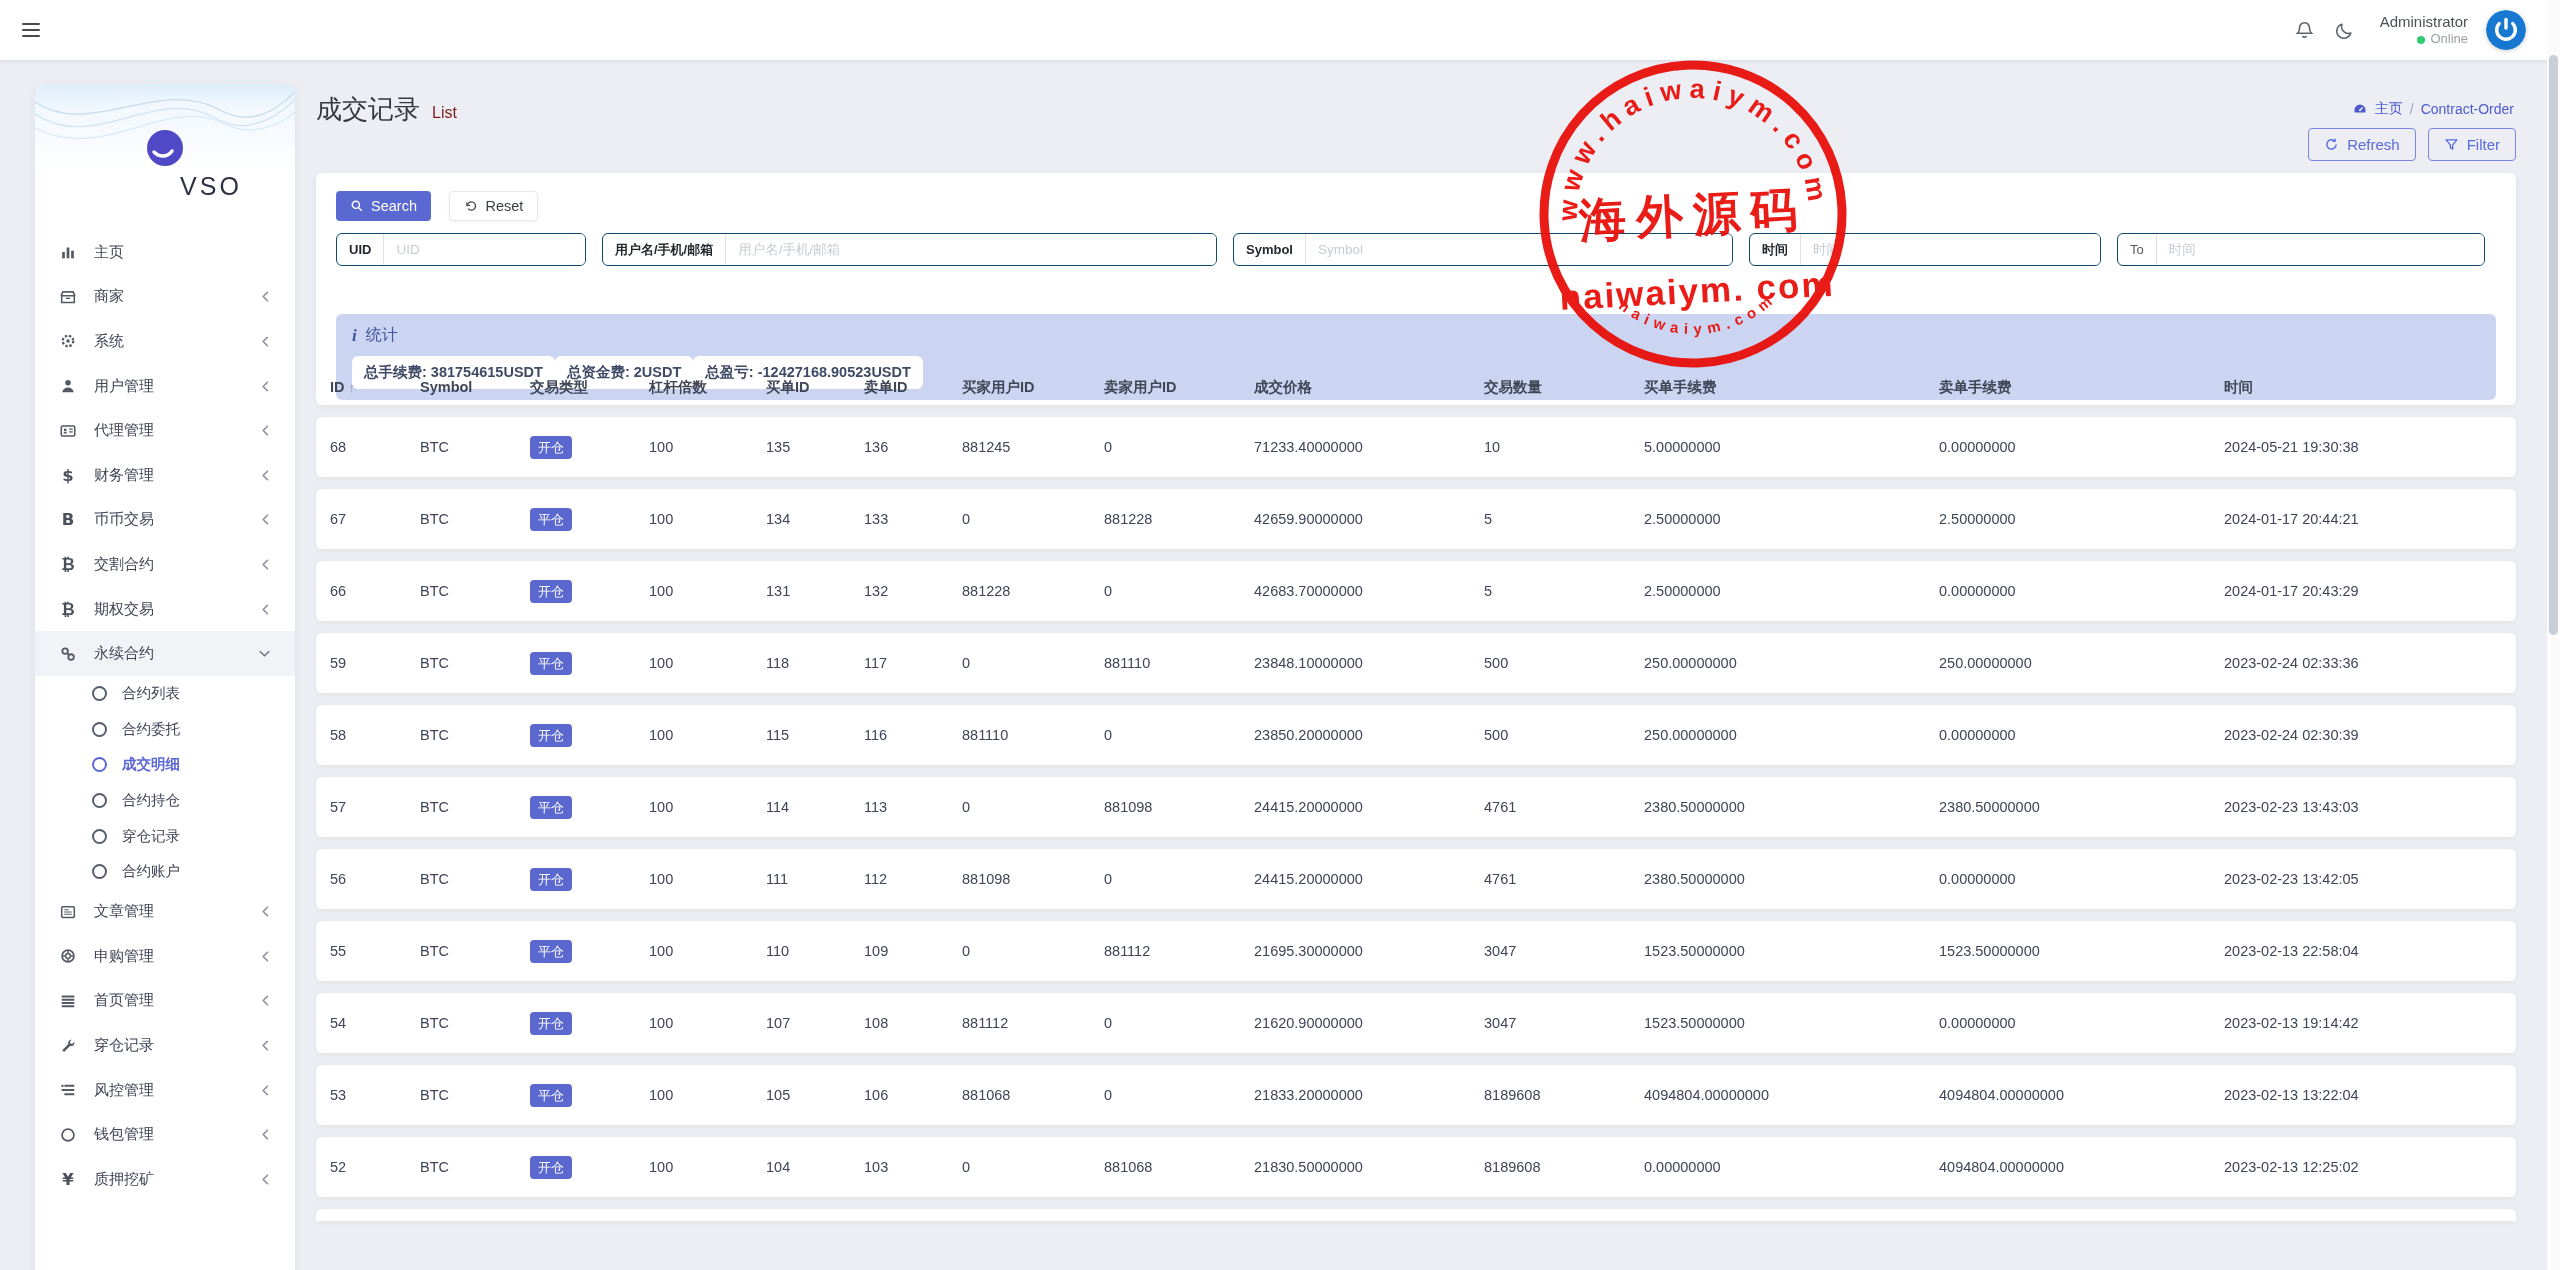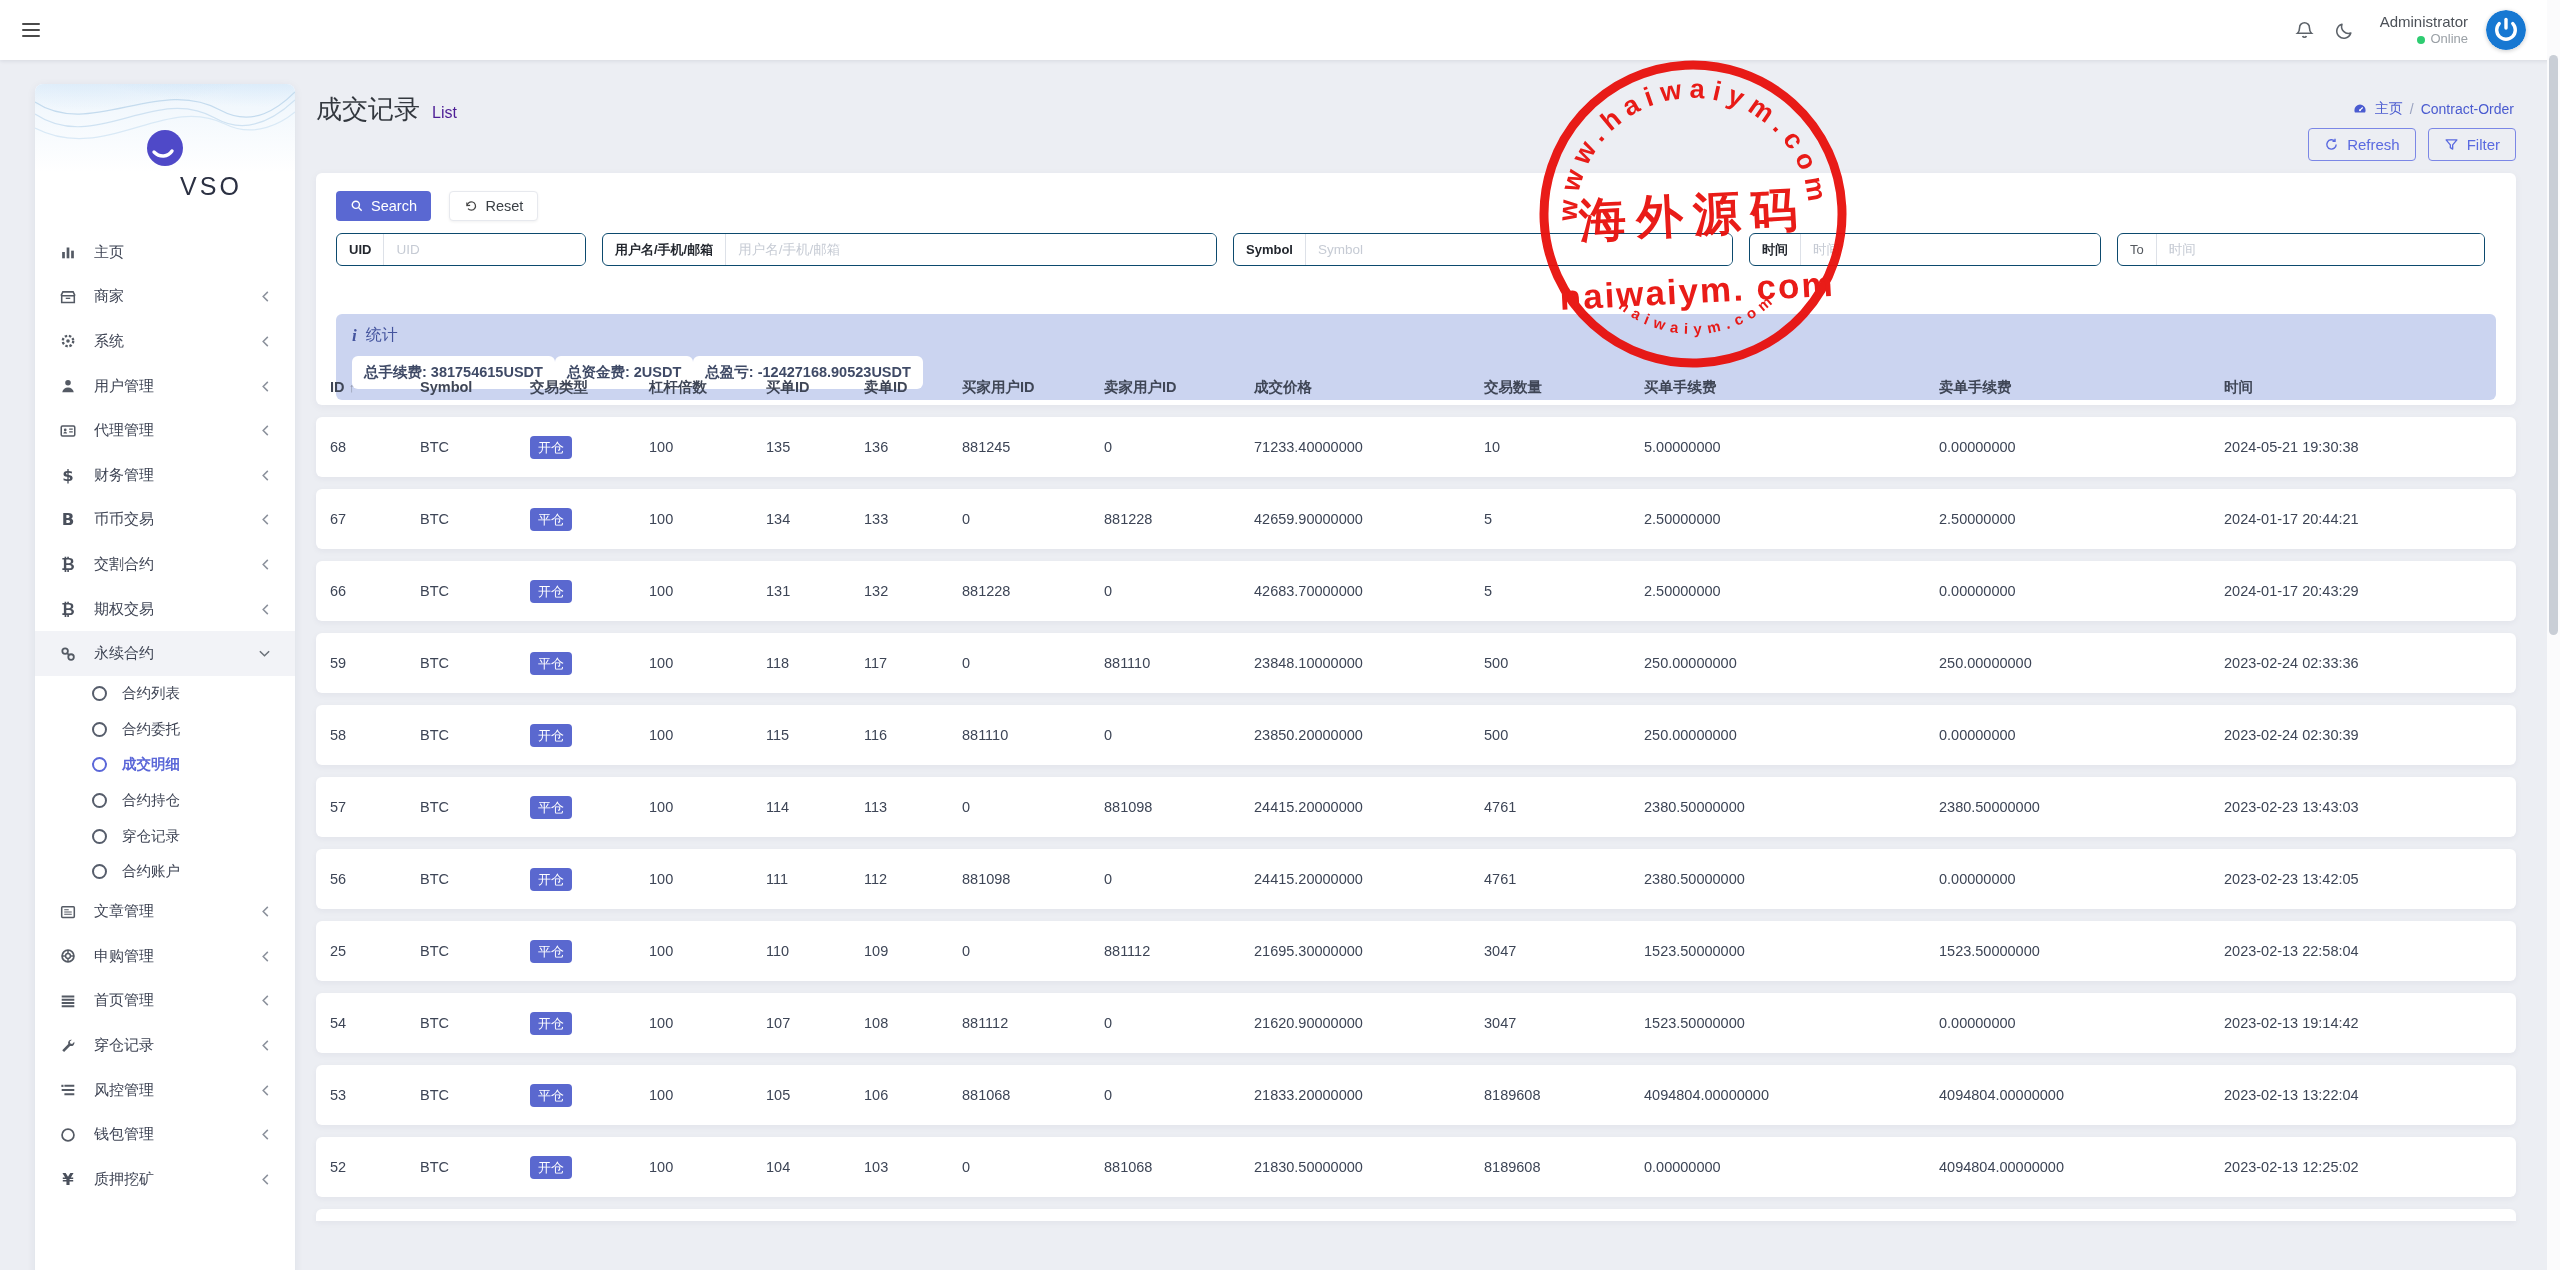--- a/index.html
+++ b/index.html
@@ -50,21 +50,21 @@
   .item.active-parent{background:#f2f3f7;}
   .sub{height:35.6px;display:flex;align-items:center;padding-left:57px;font-size:14.5px;color:#3e4454;cursor:pointer;}
   .sub .ring{width:15px;height:15px;border:2px solid #565d6b;border-radius:50%;margin-right:15px;flex:none;}
   .sub.active{color:#5b67d8;font-weight:bold;}
   .sub.active .ring{border-color:#5b67d8;}
 
   
   .main{position:absolute;left:316px;top:60px;width:2200px;z-index:1;}
   .title-row{margin-top:32px;display:flex;align-items:baseline;position:relative;height:36px;}
   .page-title{font-size:26px;color:#33383f;font-weight:500;}
-  .page-sub{font-size:16px;color:#4c1d95;margin-left:12px;}
+  .page-sub{font-size:16px;color:#7f1d1d;margin-left:12px;}
   .breadcrumb{position:absolute;right:2px;top:8px;font-size:14px;color:var(--link);display:flex;align-items:center;gap:7px;}
   .breadcrumb .sep{color:#9aa3c0;}
   .crumb{cursor:pointer;}
   .toolbar{display:flex;gap:12px;justify-content:flex-end;}
   .btn-ghost{height:33px;border:1px solid #7b87e6;color:var(--indigo);background:transparent;border-radius:4px;
     font-size:15px;padding:0 15px;display:inline-flex;align-items:center;gap:8px;cursor:pointer;font-family:inherit;}
   .card{margin-top:12px;height:232px;background:#fff;border-radius:6px;box-shadow:0 2px 8px rgba(30,40,80,.05);
     padding:18px 20px;position:relative;}
   .btn-primary{height:30px;background:var(--accent);color:#fff;border:none;border-radius:4px;font-size:14.5px;
     padding:0 14px;display:inline-flex;align-items:center;gap:7px;cursor:pointer;font-family:inherit;}
@@ -604,21 +604,21 @@
         <span>112</span>
         <span>881098</span>
         <span>0</span>
         <span>24415.20000000</span>
         <span>4761</span>
         <span>2380.50000000</span>
         <span>0.00000000</span>
         <span>2023-02-23 13:42:05</span>
       </div>
       <div class="row cols">
-        <span>25</span>
+        <span>55</span>
         <span>BTC</span>
         <span><span class="badge">平仓</span></span>
         <span>100</span>
         <span>110</span>
         <span>109</span>
         <span>0</span>
         <span>881112</span>
         <span>21695.30000000</span>
         <span>3047</span>
         <span>1523.50000000</span>

